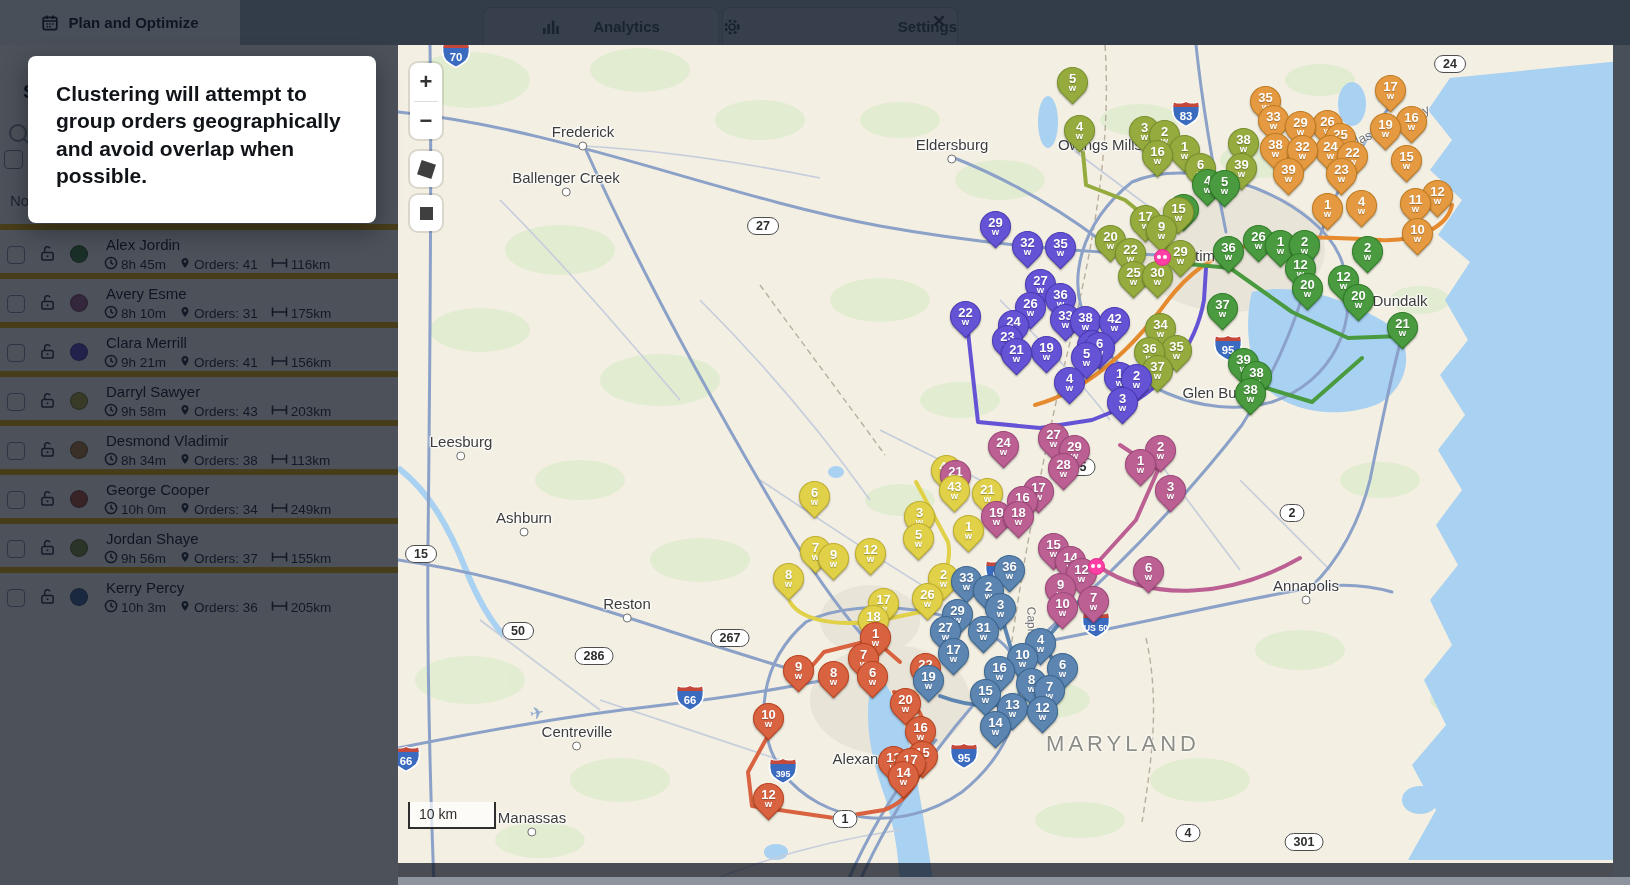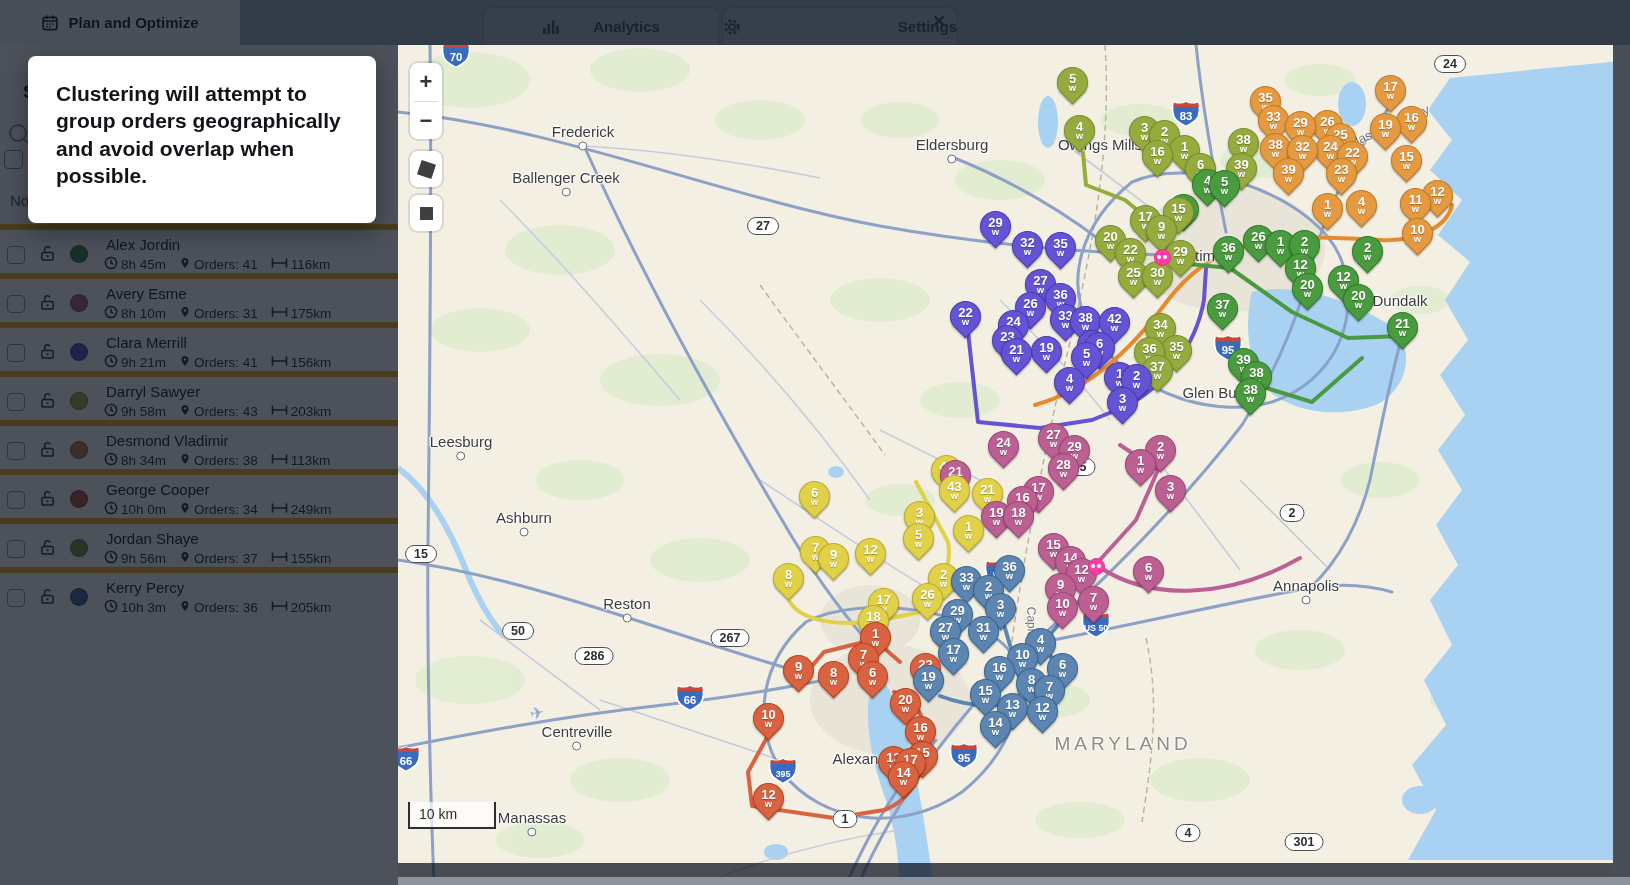--- a/index.html
+++ b/index.html
@@ -518,21 +518,21 @@
         <div class="city" style="left: 229px; top: 558px;">Reston<span class="cdot"></span></div>
         <div class="city" style="left: 179px; top: 686px;">Centreville<span class="cdot"></span></div>
         <div class="city" style="left: 134px; top: 772px;">Manassas<span class="cdot"></span></div>
         <div class="city" style="left: 470px; top: 713px;">Alexandria</div>
         <div class="city" style="left: 908px; top: 540px;">Annapolis<span class="cdot"></span></div>
         <div class="city" style="left: 807px; top: 210px;">Baltimore</div>
         <div class="city" style="left: 1002px; top: 255px;">Dundalk</div>
         <div class="city" style="left: 824px; top: 347px;">Glen Burnie</div>
         <div class="rlabel" style="left: 987px; top: 83px; font-size: 13px; letter-spacing: 0px; transform: translate(-50%, -50%) rotate(-24deg);">Pulaski Highway</div>
         <div class="rlabel" style="left: 634px; top: 603px; font-size: 12px; letter-spacing: 0px; transform: translate(-50%, -50%) rotate(89deg);">Capital Beltway</div>
-        <div class="rlabel" style="left: 725px; top: 699px; font-size: 19px; letter-spacing: 4px; transform: translate(-50%, -50%) rotate(0deg); color: rgb(141, 141, 134);">MARYLAND</div>
+        <div class="rlabel" style="left: 725px; top: 699px; font-size: 22px; letter-spacing: 4px; transform: translate(-50%, -50%) rotate(0deg); color: rgb(141, 141, 134);">MARYLAND</div>
         <div class="shield" style="left: 58px; top: 12px;"><svg width="31" height="27" viewBox="0 0 30 26">
             <path d="M15,25 C8,21 2.5,19 2,10 C1.8,7 2.3,4 3.2,1.8 C7.5,3.4 11,3.4 15,1.4 C19,3.4 22.5,3.4 26.8,1.8 C27.7,4 28.2,7 28,10 C27.5,19 22,21 15,25 Z" fill="#3b6bbf" stroke="#fff" stroke-width="1.6"></path>
             <path d="M3.2,1.8 C7.5,3.4 11,3.4 15,1.4 C19,3.4 22.5,3.4 26.8,1.8 L27.3,6.2 L2.7,6.2 Z" fill="#c5493a"></path>
             <text x="15" y="18.5" font-size="11" fill="#fff" text-anchor="middle" font-weight="bold" font-family="Liberation Sans, sans-serif">70</text>
           </svg></div>
         <div class="shield" style="left: 788px; top: 71px;"><svg width="31" height="27" viewBox="0 0 30 26">
             <path d="M15,25 C8,21 2.5,19 2,10 C1.8,7 2.3,4 3.2,1.8 C7.5,3.4 11,3.4 15,1.4 C19,3.4 22.5,3.4 26.8,1.8 C27.7,4 28.2,7 28,10 C27.5,19 22,21 15,25 Z" fill="#3b6bbf" stroke="#fff" stroke-width="1.6"></path>
             <path d="M3.2,1.8 C7.5,3.4 11,3.4 15,1.4 C19,3.4 22.5,3.4 26.8,1.8 L27.3,6.2 L2.7,6.2 Z" fill="#c5493a"></path>
             <text x="15" y="18.5" font-size="11" fill="#fff" text-anchor="middle" font-weight="bold" font-family="Liberation Sans, sans-serif">83</text>
           </svg></div>

